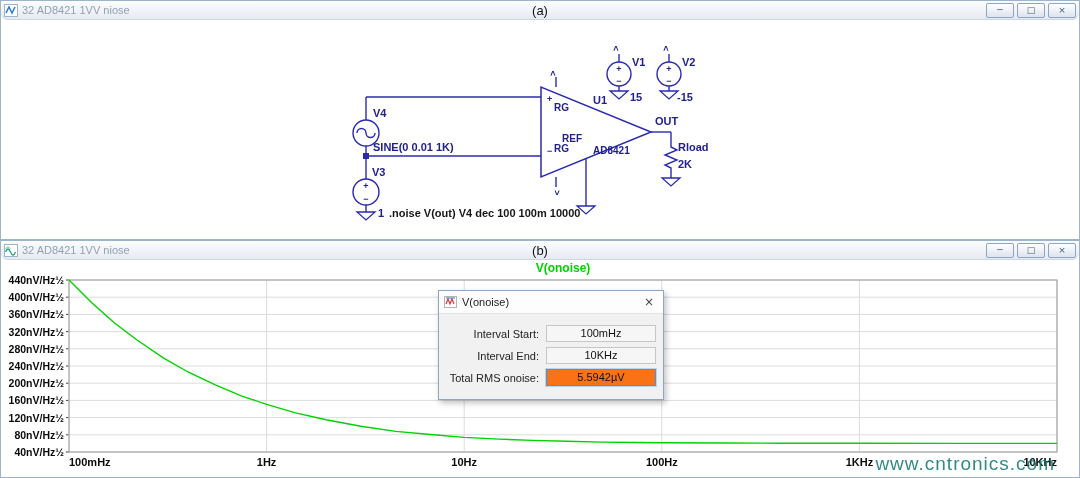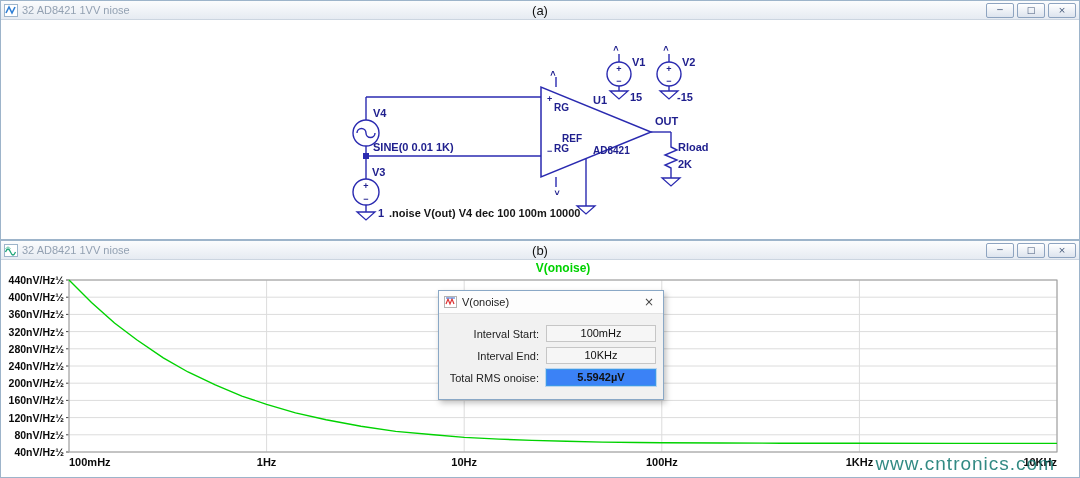--- a/index.html
+++ b/index.html
@@ -2,21 +2,21 @@
 <html><head>
 <meta charset="utf-8">
 <style>
   html,body{margin:0;padding:0;}
   body{width:1080px;height:478px;background:#eef1f4;position:relative;overflow:hidden;
        font-family:"Liberation Sans",sans-serif;}
   .window{position:absolute;left:0;width:1078px;border:1px solid #9db4ca;background:#fff;}
   #winA{top:0;height:238px;}
   #winB{top:240px;height:236px;}
   .titlebar{height:18px;background:linear-gradient(#fbfcfd,#e6ebf2);border-bottom:1px solid #ccd5e0;
-            display:flex;align-items:center;padding:0 3px;position:relative;}
+            display:flex;align-items:center;padding:0 3px;position:relative;border-radius:7px;}
   .title-text{font-size:11px;color:#93a1b2;margin-left:4px;white-space:nowrap;z-index:2;}
   .center-label{position:absolute;left:0;right:0;text-align:center;font-size:13px;color:#111;z-index:1;}
   .win-controls{margin-left:auto;display:flex;gap:3px;z-index:3;}
   .ctrl-btn{width:26px;height:13px;border:1px solid #8ea4c0;border-radius:2px;
             background:linear-gradient(#ffffff,#dde4ee);color:#44597a;
             font:9px/12px "DejaVu Sans",sans-serif;text-align:center;cursor:default;}
   .win-body{position:relative;height:calc(100% - 19px);background:#fff;overflow:hidden;}
   svg text{font:bold 11px "Liberation Sans",sans-serif;}
   .sct{fill:#20208e;}
   .sct.small{font-size:10px;}
@@ -31,22 +31,22 @@
   .dialog-titlebar{height:22px;background:#fdfdfd;display:flex;align-items:center;
                    padding:0 5px;border-bottom:1px solid #e2e2e2;}
   .dialog-title{font-size:11px;color:#222;margin-left:5px;}
   .dialog-close{margin-left:auto;width:18px;text-align:center;color:#444;
                 font:12px/18px "DejaVu Sans",sans-serif;cursor:default;}
   .dialog-body{padding:6px 0 8px 0;}
   .drow{display:flex;align-items:center;margin:5px 8px;}
   .dlabel{flex:0 0 92px;text-align:right;font-size:11px;color:#222;padding-right:7px;}
   .dfield{flex:0 0 108px;height:15px;line-height:15px;text-align:center;font-size:11px;
           background:#f6f6f6;border:1px solid #c6c6c6;color:#111;}
-  .dfield.highlight{border:1px solid #3b97e8;background:#3b82f6;
-                    box-shadow:0 0 0 1px rgba(120,180,240,.45);font-weight:bold;}
+  .dfield.highlight{border:1px solid #3b97e8;background:#f97316;
+                    box-shadow:0 0 0 1px rgba(120,180,240,.45);}
   #watermark{position:absolute;right:24px;bottom:2px;font-size:19px;color:#0f766e;
              opacity:.85;z-index:6;letter-spacing:1px;}
 </style>
 </head>
 <body>
 
 <div class="window" id="winA">
   <div class="titlebar">
     <span style="display:inline-flex;">
       <svg width="14" height="13" viewBox="0 0 14 13">

